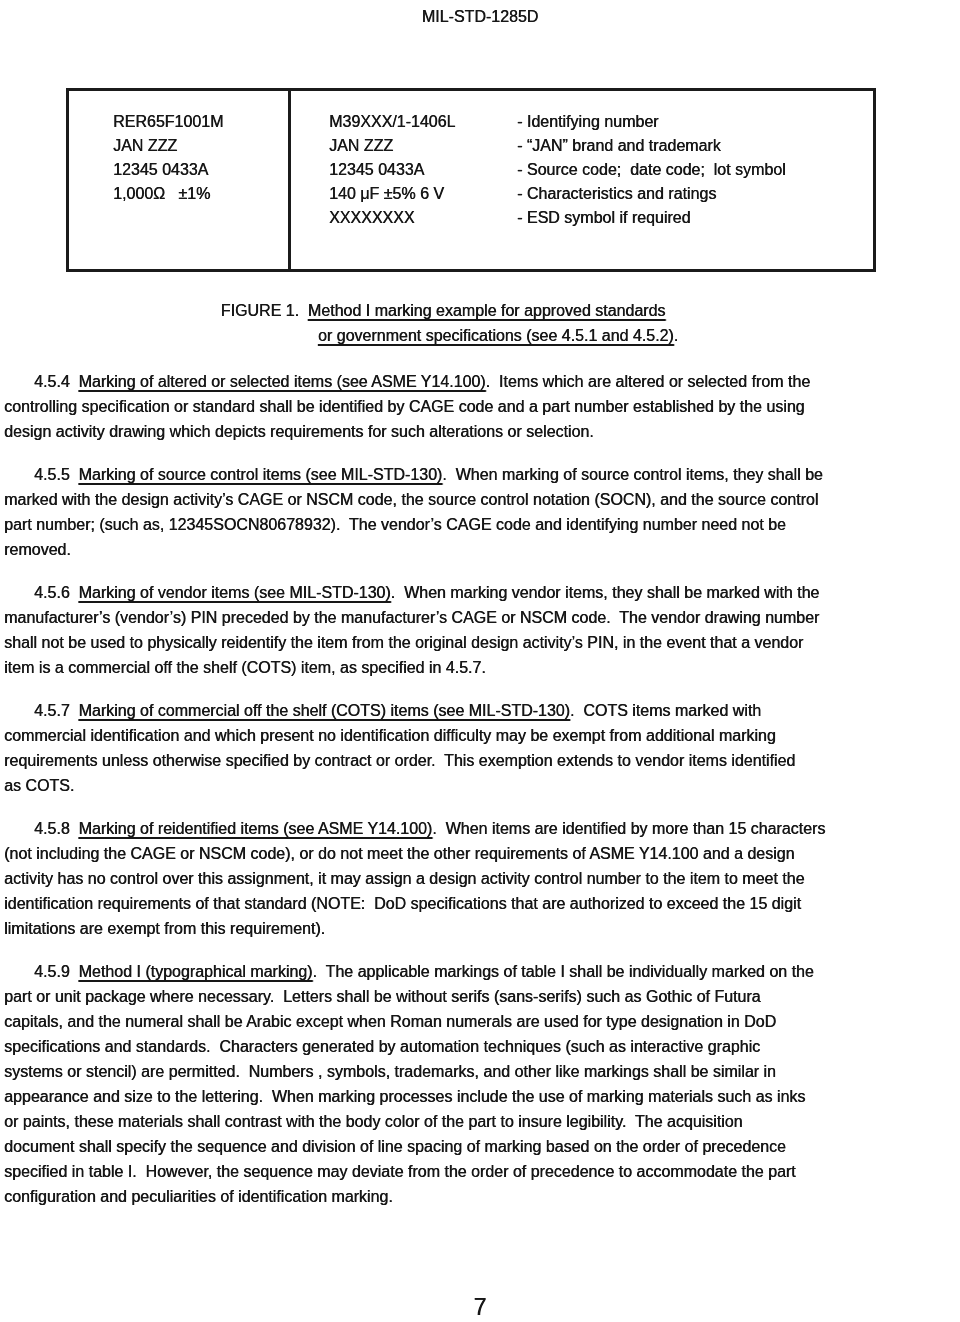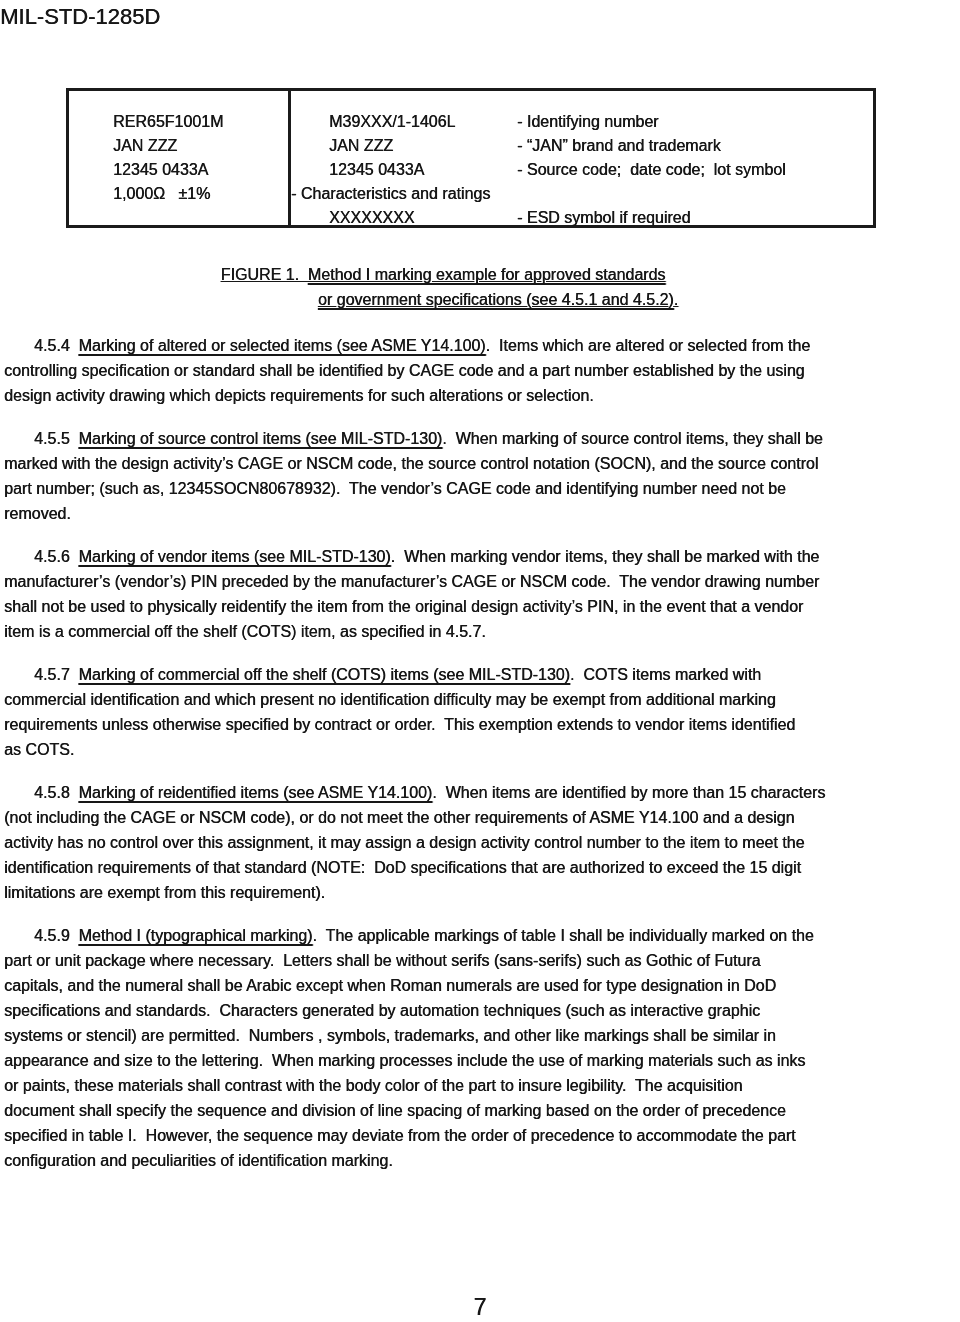--- a/index.html
+++ b/index.html
@@ -12,48 +12,48 @@
     background: #ffffff;
     color: #171717;
     font-family: "Liberation Sans", "DejaVu Sans", sans-serif;
     font-size: 16px;
     line-height: 25px;
     overflow: hidden;
     text-shadow: 0.45px 0 0 currentColor; 
   }
   .doc-title {
     padding-top: 5px;
-    text-align: left;
-    font-size: 22px;
+    text-align: center;
+    font-size: 16px;
     line-height: 24px;
   }
   
   .figure-box {
     position: relative;
     margin: 59px 0 0 66px;
     width: 810px;
-    height: 140px;
+    height: 184px;
     border: 3px solid #1b1b1b;
     box-sizing: border-box;
     padding-top: 19px;
   }
   .figure-divider {
     position: absolute;
     left: 219px;
     top: -1px;
     bottom: -1px;
     width: 3px;
     background: #1b1b1b;
   }
   .box-row { display: flex; line-height: 24px; }
   .box-row .c1 { width: 222px; padding-left: 44px; box-sizing: border-box; white-space: pre; }
   .box-row .c2 { width: 226px; padding-left: 38px; box-sizing: border-box; white-space: pre; }
   .box-row .c3 { flex: 1; white-space: pre; }
   
-  .figure-caption { margin-top: 34px; text-align: center; text-decoration: underline; }
+  .figure-caption { margin-top: 26px; text-align: center; }
   .cap-line { white-space: pre; line-height: 25px; }
   .cap-l1 { position: relative; left: -37px; }
   .cap-l2 { position: relative; left: 18px; }
   .u {
     text-decoration: underline;
     text-decoration-thickness: 1.5px;
     text-underline-offset: 3px;
   }
   
   .sections { }
@@ -93,20 +93,21 @@
         <div class="c2">JAN ZZZ</div>
         <div class="c3">- “JAN” brand and trademark</div>
       </div>
     <div class="box-row">
         <div class="c1">12345 0433A</div>
         <div class="c2">12345 0433A</div>
         <div class="c3">- Source code;  date code;  lot symbol</div>
       </div>
     <div class="box-row">
         <div class="c1">1,000Ω   ±1%</div>
+        <div class="c2">140 μF ±5% 6 V</div>
         <div class="c3">- Characteristics and ratings</div>
       </div>
     <div class="box-row">
         <div class="c1"></div>
         <div class="c2">XXXXXXXX</div>
         <div class="c3">- ESD symbol if required</div>
       </div>
   </div>
 
   <div class="figure-caption">

